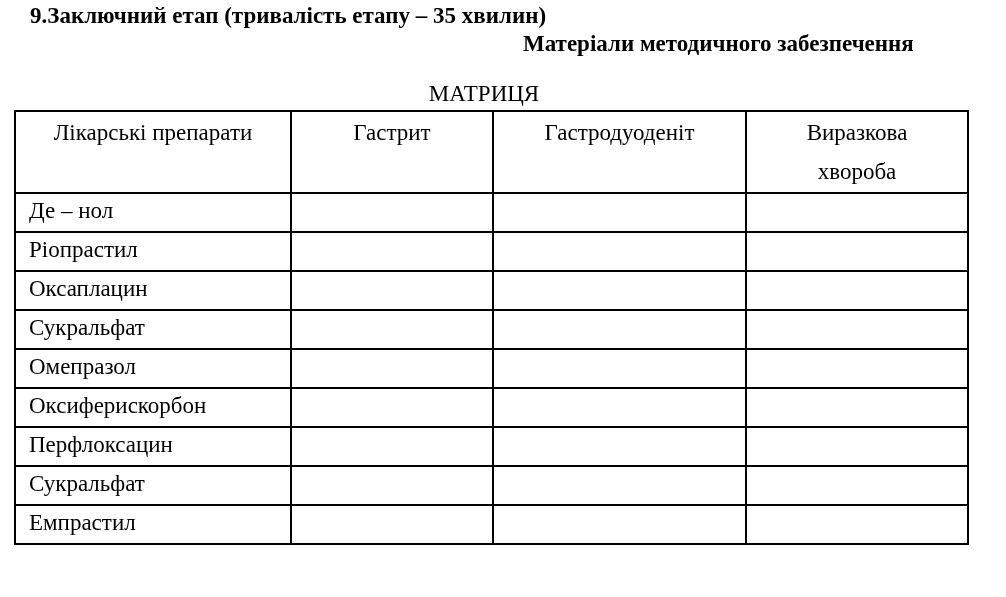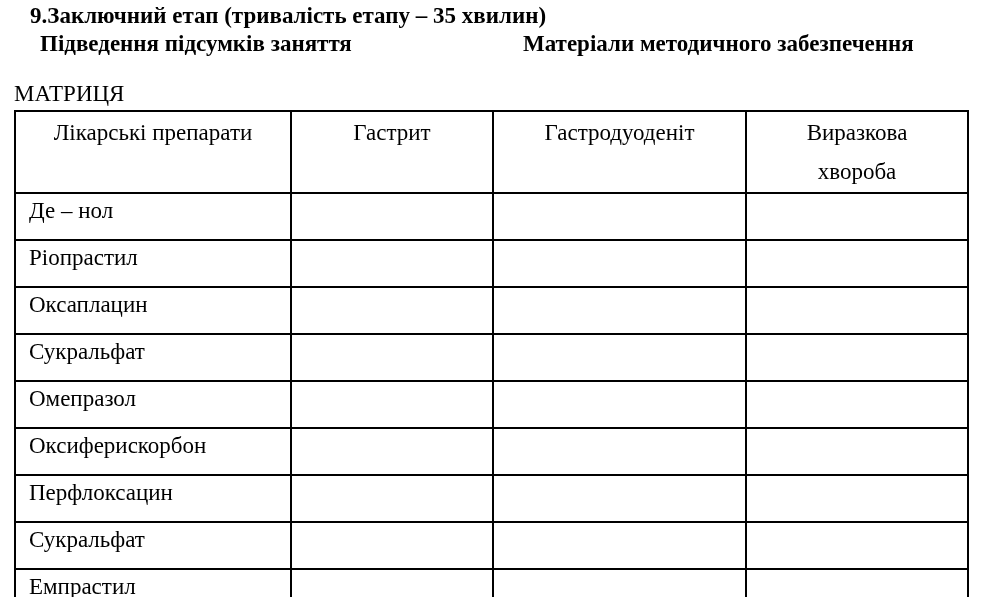--- a/index.html
+++ b/index.html
@@ -25,20 +25,21 @@
   }
   .h-line1 { left: 30px; top: 3px; }
   .h-line2a { left: 40px; top: 31px; }
   .h-line2b { left: 523px; top: 31px; }
   .h-line3 { left: 30px; top: 60px; }
   .matrix-title {
     position: absolute;
     left: 14px;
     top: 81px;
     width: 940px;
+    text-align: center;
     font-size: 23px;
     font-weight: normal;
     line-height: 26px;
   }
   table.matrix {
     position: absolute;
     left: 14px;
     top: 110px;
     width: 953px;
     border-collapse: collapse;
@@ -55,32 +56,31 @@
     height: 71px;
     vertical-align: top;
     text-align: center;
     line-height: 39px;
     white-space: pre-line;
   }
   table.matrix td {
     height: 33px;
     vertical-align: middle;
     text-align: left;
-    padding: 0 4px 12px 13px;
+    padding: 0 4px 4px 13px;
     white-space: nowrap;
   }
 </style>
 </head>
 <body>
 
 <div class="doc">
 
   <div class="heading-line h-line1">9.Заключний етап (тривалість етапу – 35 хвилин)</div>
 
-  <div class="heading-line h-line2a">Підведення підсумків заняття</div>
 
   <div class="heading-line h-line2b">Матеріали методичного забезпечення</div>
 
 
   <div class="matrix-title">МАТРИЦЯ</div>
 
   <table class="matrix">
     <colgroup>
       <col style="width:276px">
       <col style="width:202px">

